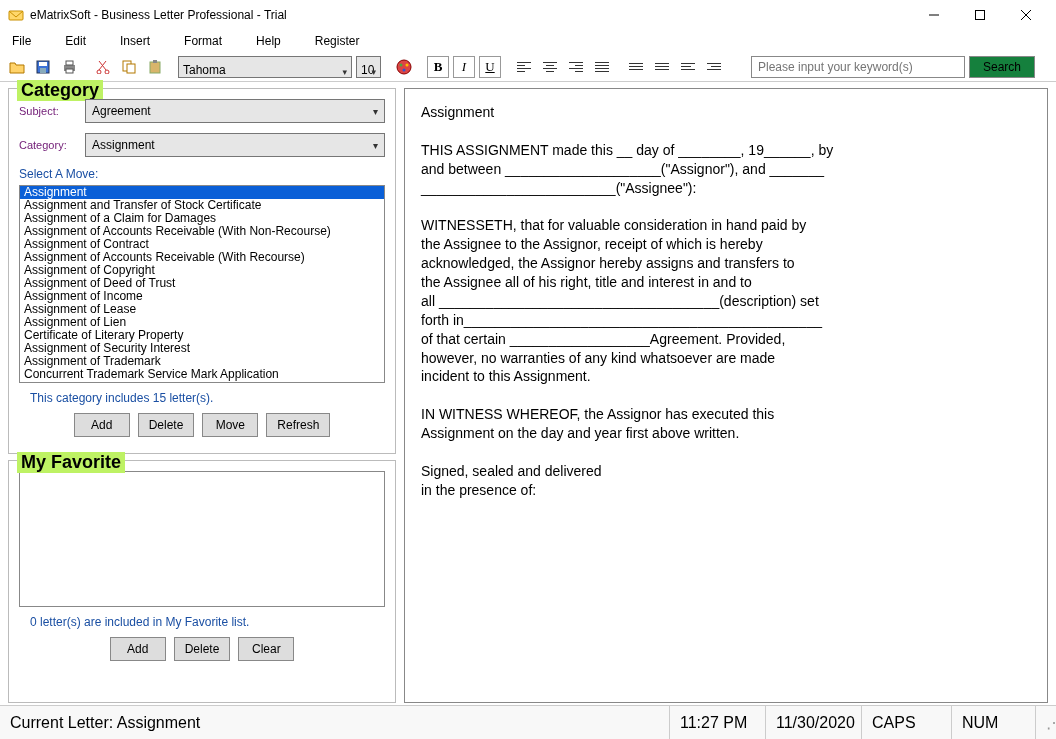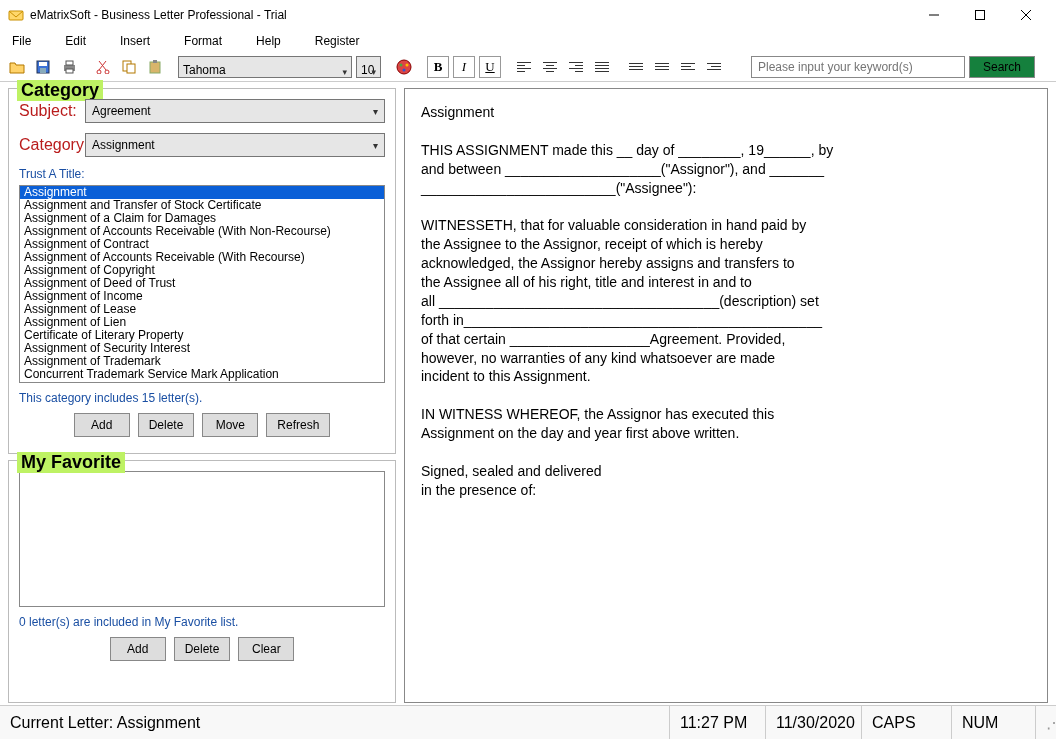--- a/index.html
+++ b/index.html
@@ -95,41 +95,41 @@
   border:1px solid #bbb;
   padding:10px 10px 10px 10px;
   position:relative;
 }
 .fieldset .legend {
   position:absolute; top:-9px; left:8px;
   background:#bef264; padding:0 4px;
   font-weight:bold; font-size:18px;
 }
 .row{display:flex; align-items:center; margin-bottom:10px;}
-.row .lbl{width:66px; color:#b91c1c; font-size:16px;}
+.row .lbl{width:66px; color:#701a75; font-size:11px;}
 .combo {
   flex:1; height:24px;
   border:1px solid #767676;
   background:#e6e6e6;
   display:flex; align-items:center;
   padding:0 6px;
   position:relative;
   font-size:12px;
 }
 .combo::after{content:"\25BE"; position:absolute; right:6px; font-size:10px; color:#333;}
 .blue-label{color:#1a4fa3; font-size:12px; margin-bottom:4px; display:block;}
 .listbox {
   border:1px solid #888;
   height:198px;
   overflow:hidden;
   background:#fff;
 }
 .listbox .item{padding:0px 4px; font-size:12px; line-height:13px; white-space:nowrap;}
 .listbox .item.sel{background:#0a5fd7; color:#fff;}
-.count-label{color:#1a4fa3; font-size:12px; margin:8px 0;}
+.count-label{color:#1a4fa3; font-size:12px; margin:8px 11px;}
 .btn-row{display:flex; gap:8px; justify-content:center; margin:4px 0 6px 0;}
 .btn{
   height:24px; min-width:56px;
   border:1px solid #888;
   background:#ddd;
   font-size:12px;
   padding:0 10px;
 }
 .fav-box{border:1px solid #888; height:136px; background:#fff;}
 .preview{
@@ -341,21 +341,21 @@
             <span>Agreement</span>
           </div>
       </div>
       <div class="row">
         <span class="lbl">Category:</span>
         <div class="combo">
             <span>Assignment</span>
           </div>
       </div>
 
-      <span class="blue-label">Trust A Title:</span>
+      <span class="blue-label">Select A Move:</span>
       <div class="listbox" id="title-list">
           <div class="item sel">Assignment</div>
           <div class="item">Assignment and Transfer of Stock Certificate</div>
           <div class="item">Assignment of a Claim for Damages</div>
           <div class="item">Assignment of Accounts Receivable (With Non-Recourse)</div>
           <div class="item">Assignment of Contract</div>
           <div class="item">Assignment of Accounts Receivable (With Recourse)</div>
           <div class="item">Assignment of Copyright</div>
           <div class="item">Assignment of Deed of Trust</div>
           <div class="item">Assignment of Income</div>

